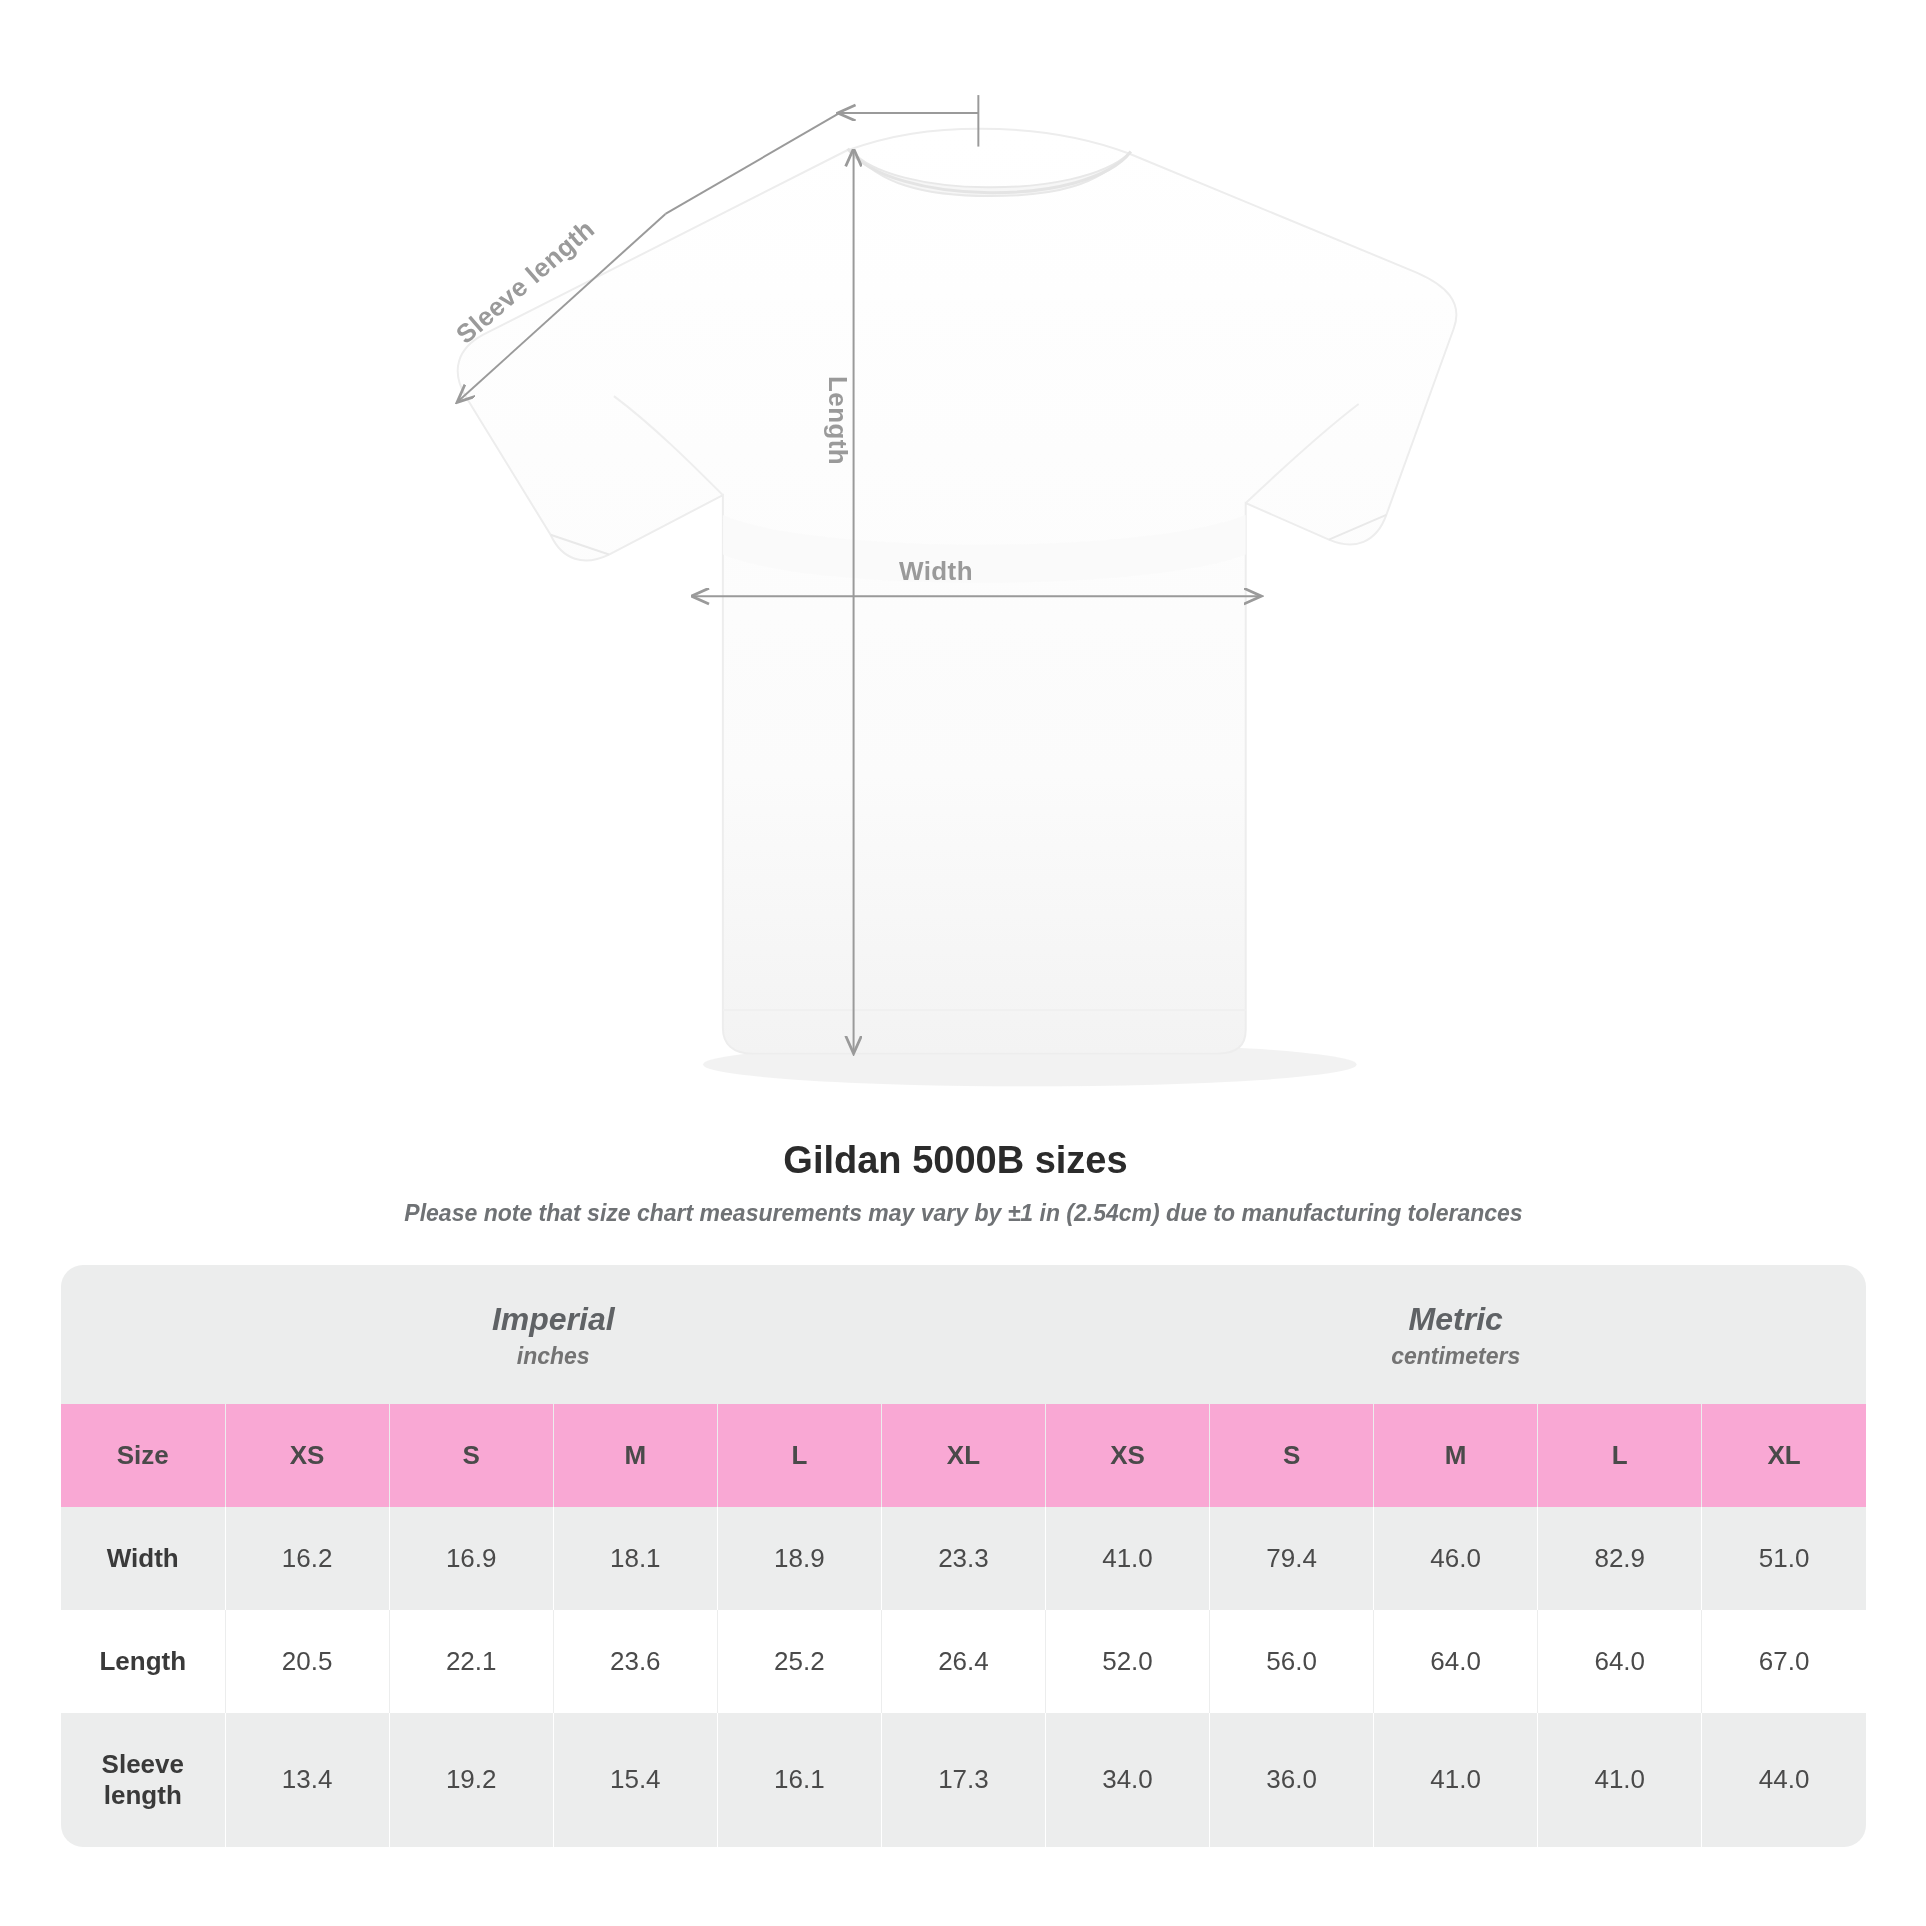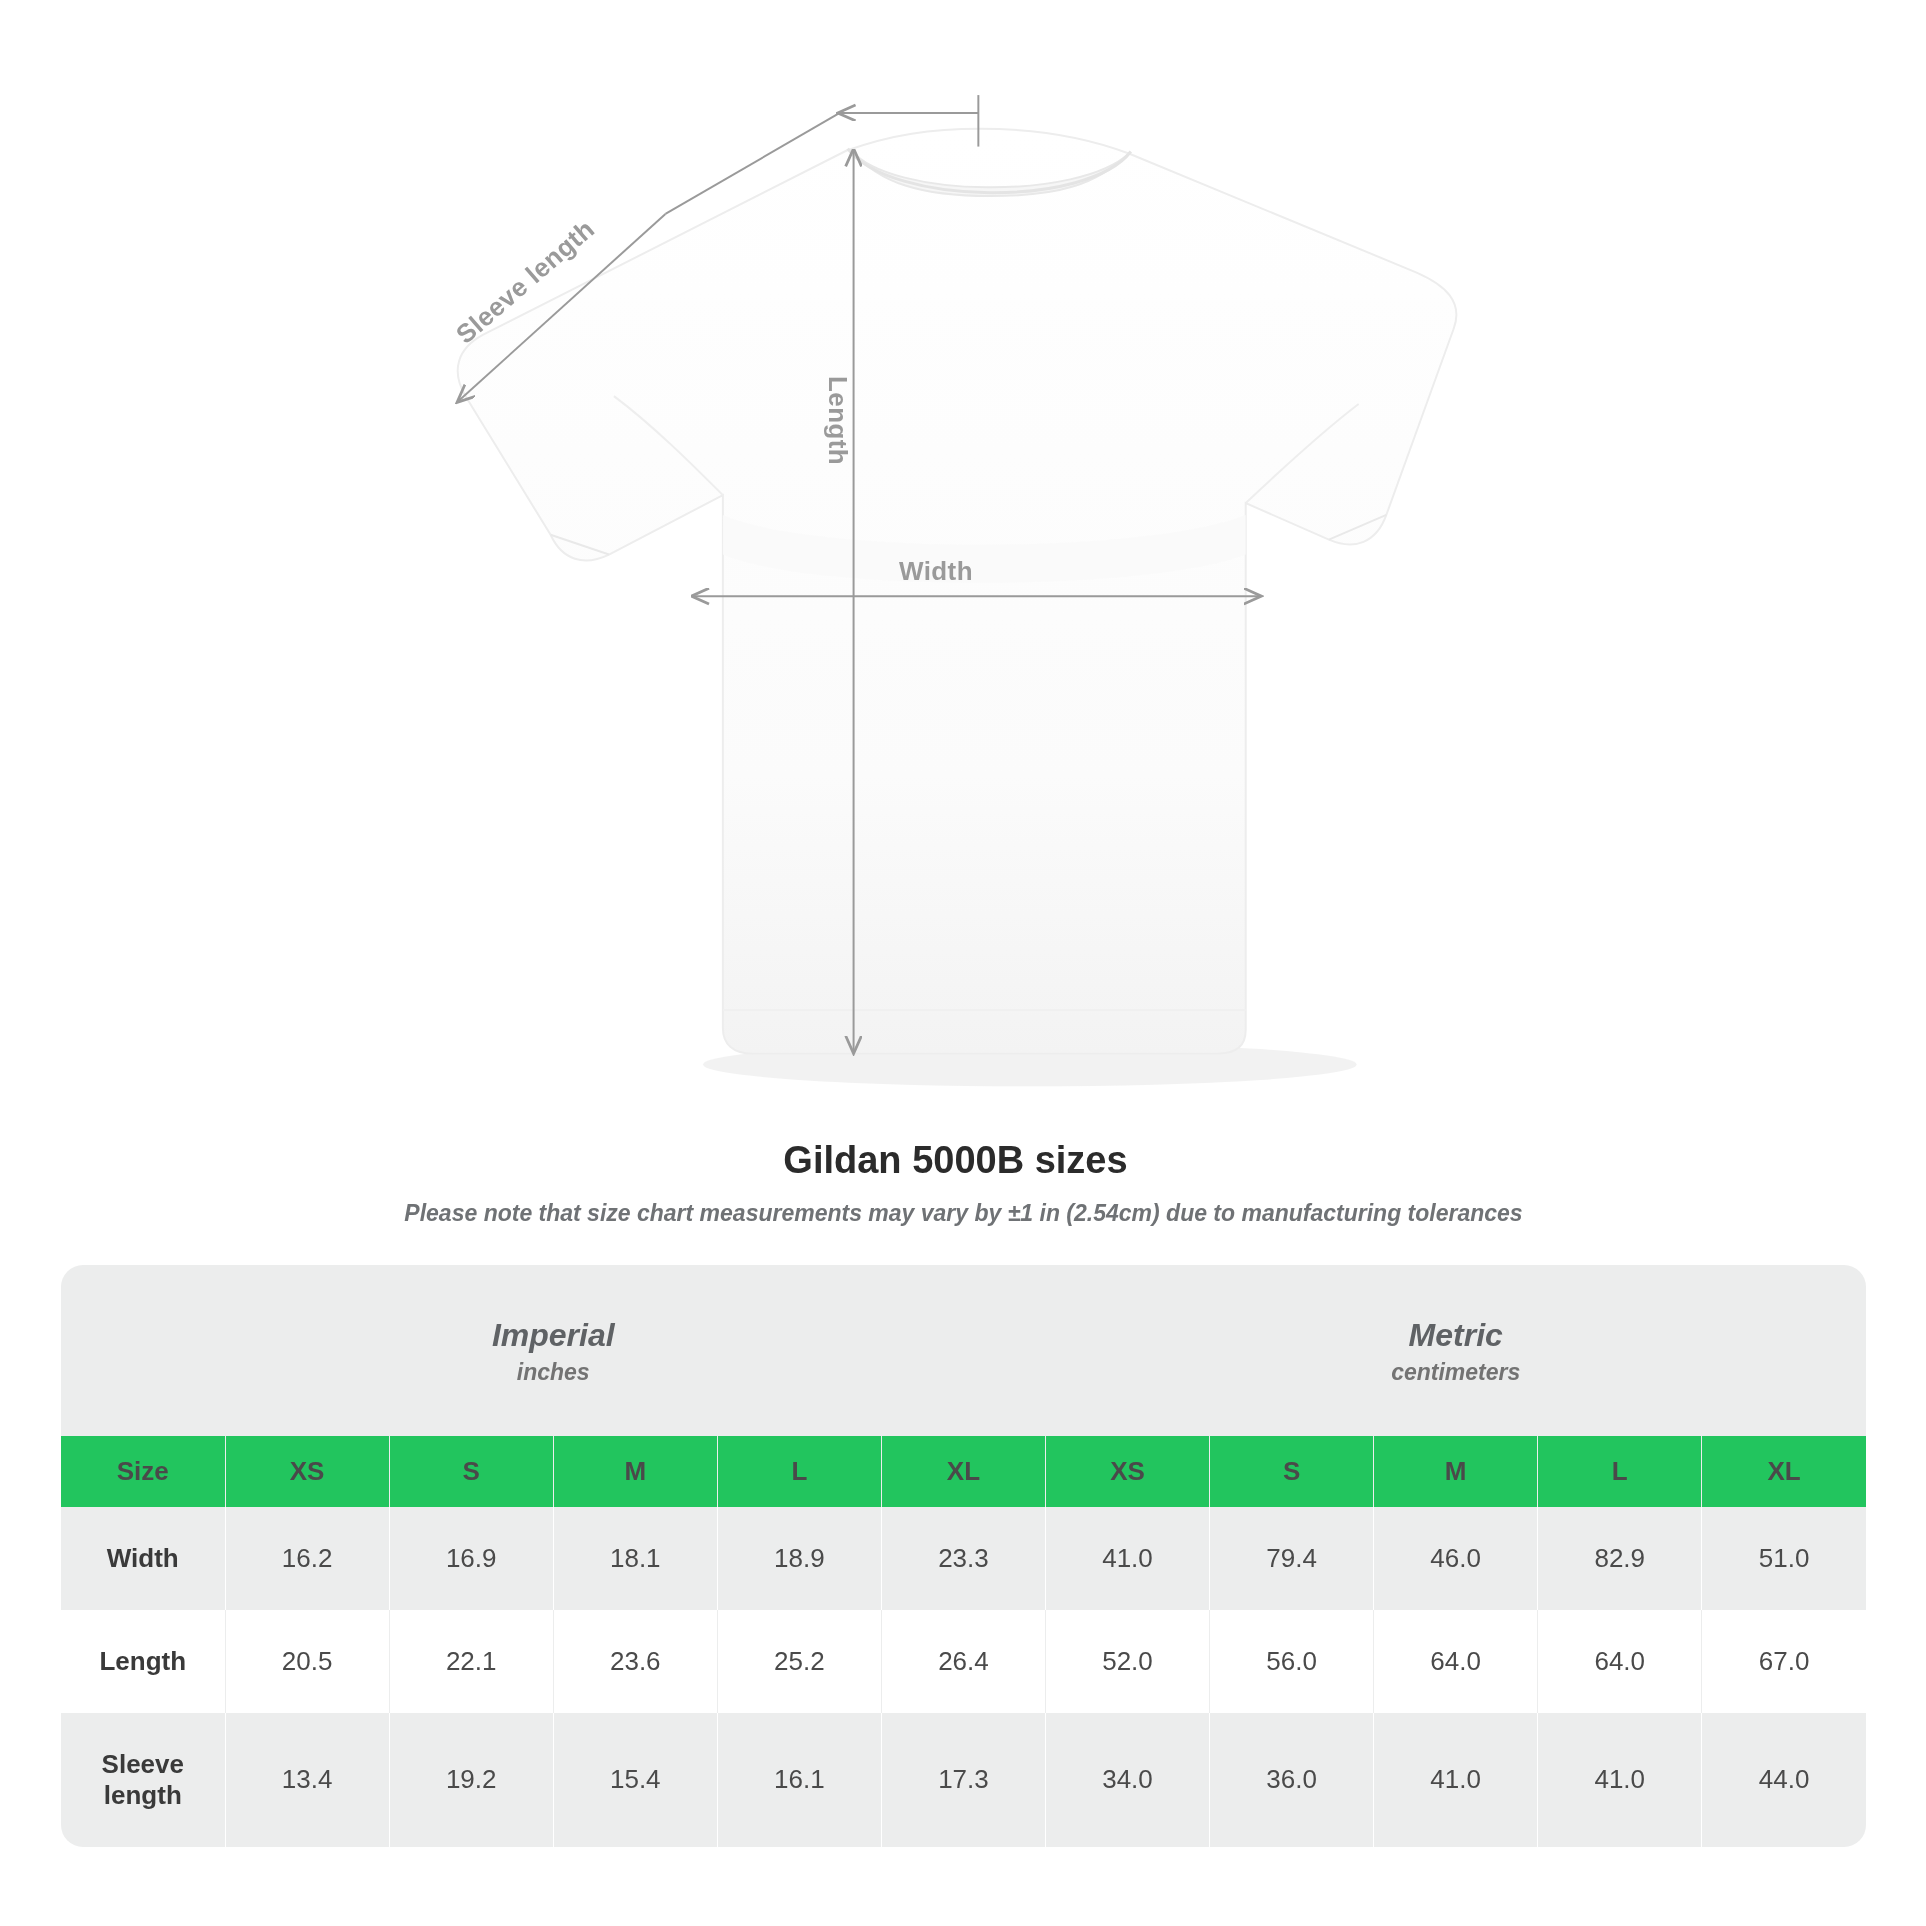--- a/index.html
+++ b/index.html
@@ -72,42 +72,42 @@
     table-layout: fixed;
   }
   th, td {
     border: none;
     text-align: center;
     font-size: 25px;
     color: #4a4a4a;
   }
   .unit-row th {
     background: #eceded;
-    padding: 16px;
+    padding: 0;
     margin-top: 19px;
   }
   .unit-cell {
     padding: 34px 0 30px 0;
   }
   .unit-name {
     font-size: 32px;
     font-weight: bold;
     font-style: italic;
     color: #5f6265;
     line-height: 1.25;
   }
   .unit-sub {
     font-size: 23px;
     font-style: italic;
     color: #737373;
     line-height: 1.5;
   }
   .head-row th {
-    background: #22c55e;
-    padding: 20px 0;
+    background: #f9a8d4;
+    padding: 36px 0;
     font-size: 26px;
     font-weight: bold;
     color: #4a4a4a;
     border-right: 1px solid #eceded;
   }
   .head-row th:last-child { border-right: none; }
   .head-row th.size-head { color: #4a4a4a; }
 
   tbody tr td {
     padding: 36px 0;

